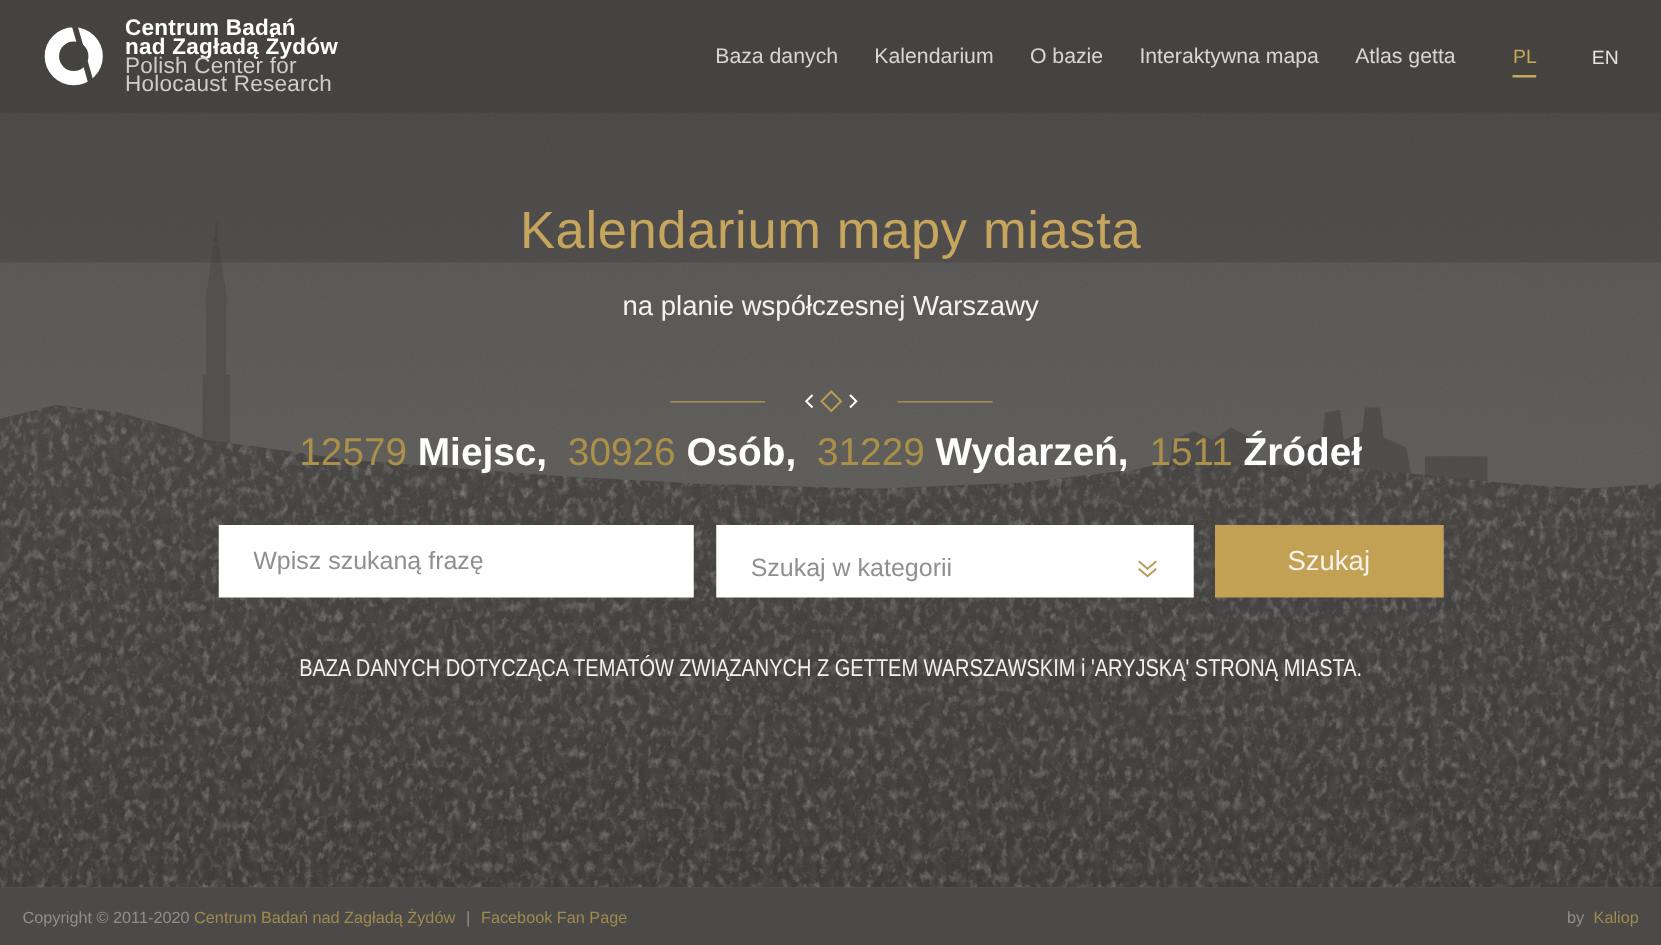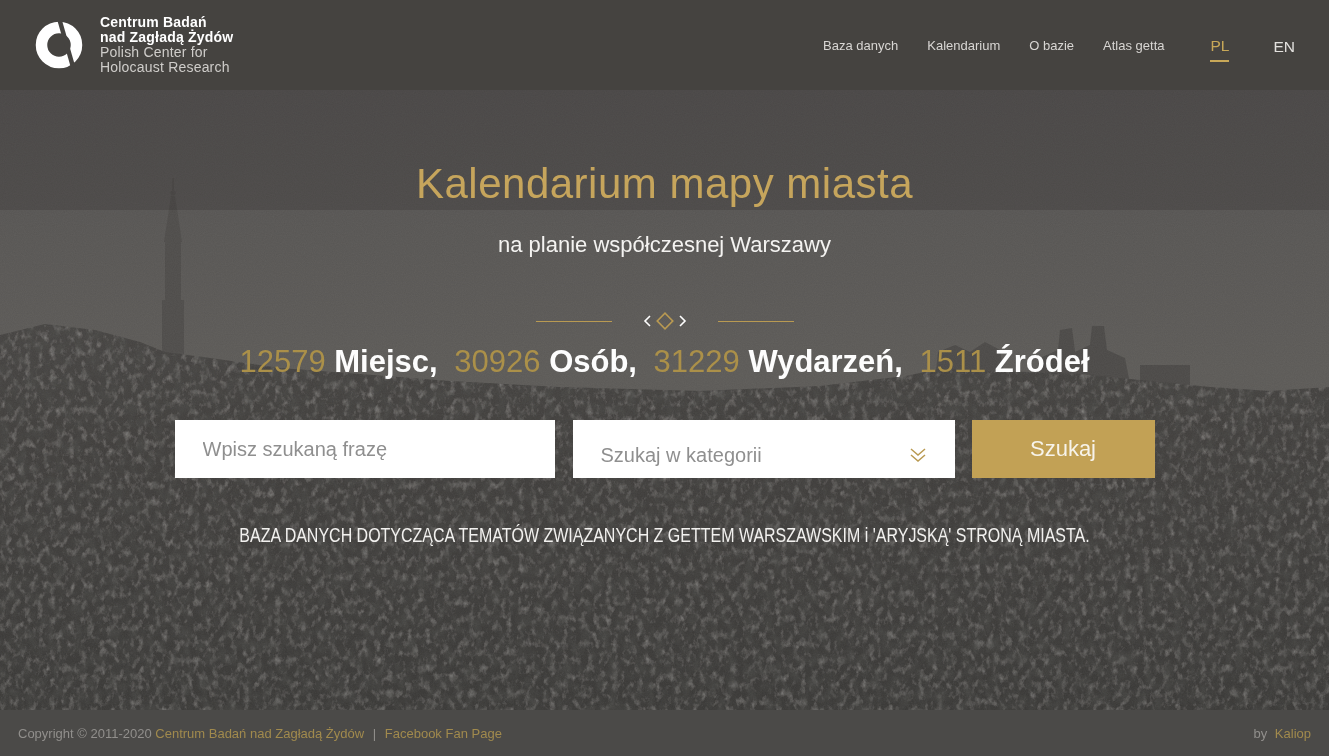--- a/index.html
+++ b/index.html
@@ -16,28 +16,28 @@
     background:#454340;
     display:flex;
     align-items:center;
     justify-content:space-between;
     padding:0 34px 0 34px;
     position:relative;
     z-index:5;
   }
   .brand { display:flex; align-items:center; gap:16px; cursor:pointer; }
   .brand-logo { width:50px; height:50px; flex:0 0 auto; }
-  .brand-text { font-size:14px; line-height:15px; letter-spacing:0.2px; }
+  .brand-text { font-size:18px; line-height:15px; letter-spacing:0.2px; }
   .brand-text .pl { color:#ffffff; font-weight:bold; }
   .brand-text .en { color:#cfcdca; font-weight:300; }
 
   .nav { display:flex; align-items:center; }
   .nav-item {
     color:#d8d6d3;
-    font-size:13px;
+    font-size:17px;
     font-weight:300;
     margin-left:29px;
     padding:8px 0;
     cursor:pointer;
     white-space:nowrap;
   }
   .nav-item:first-child { margin-left:0; }
   .lang { font-size:15.5px; margin-left:44px; padding:8px 0 5px 0; cursor:pointer; }
   .lang.active {
     color:#c8a858;
@@ -193,20 +193,21 @@
       <div class="pl">nad Zagładą Żydów</div>
       <div class="en">Polish Center for</div>
       <div class="en">Holocaust Research</div>
     </div>
   </div>
 
   <div class="nav">
     <span class="nav-item">Baza danych</span>
     <span class="nav-item">Kalendarium</span>
     <span class="nav-item">O bazie</span>
+    <span class="nav-item">Interaktywna mapa</span>
     <span class="nav-item">Atlas getta</span>
     <span class="lang active">PL</span>
     <span class="lang inactive">EN</span>
   </div>
 </div>
 
 <div class="hero">
 
   <svg class="hero-bg" viewBox="0 0 1329 620" preserveAspectRatio="none">
     <defs>

